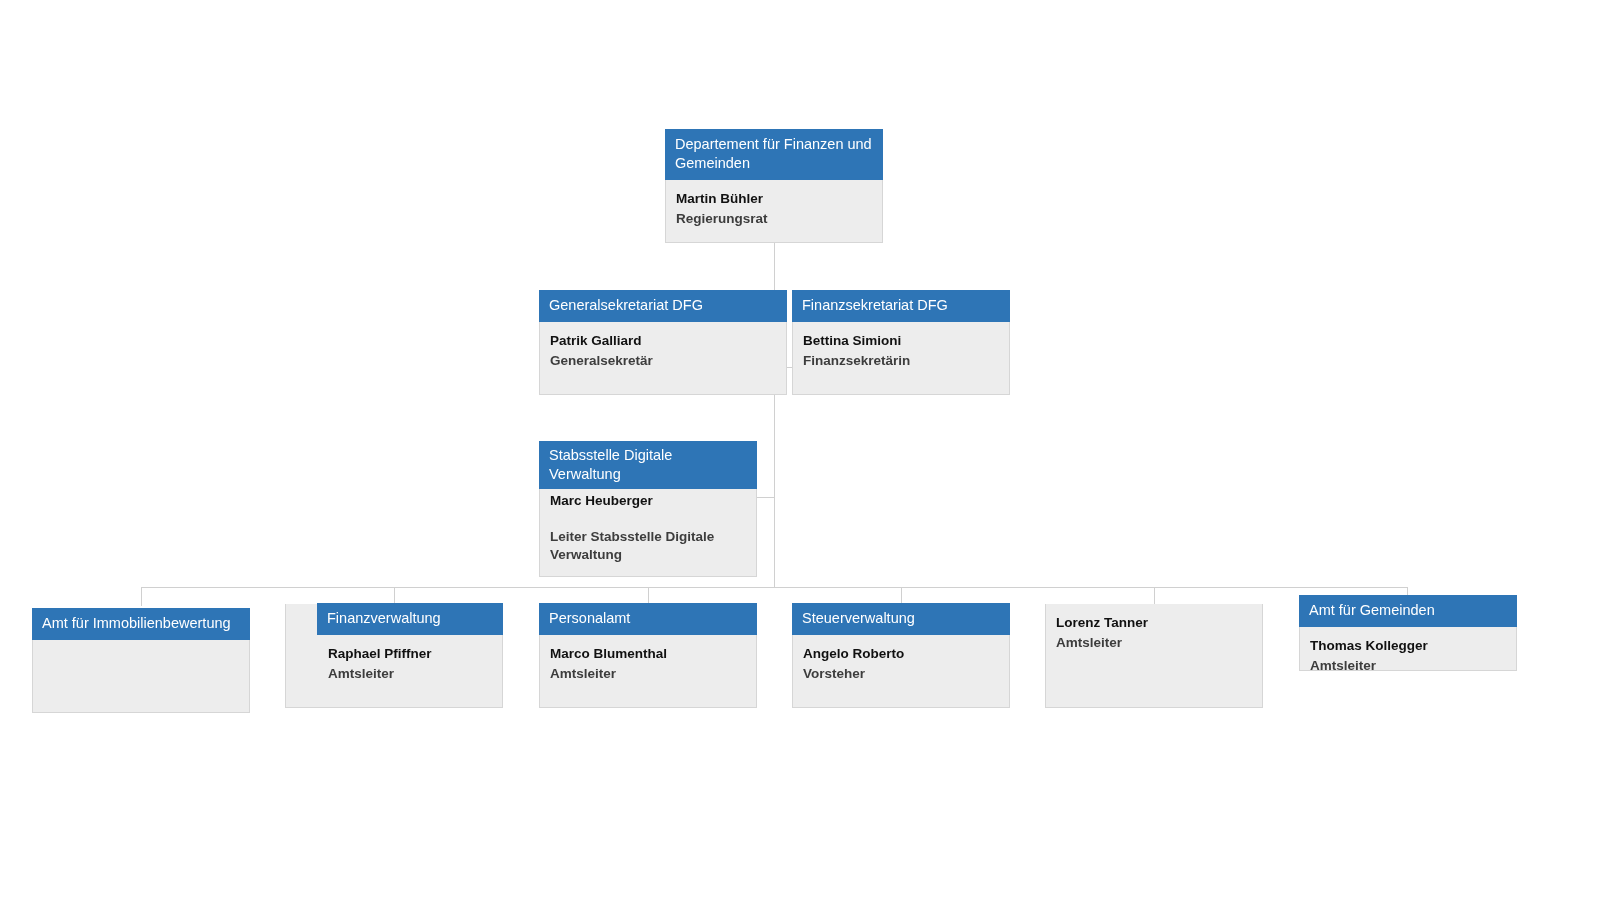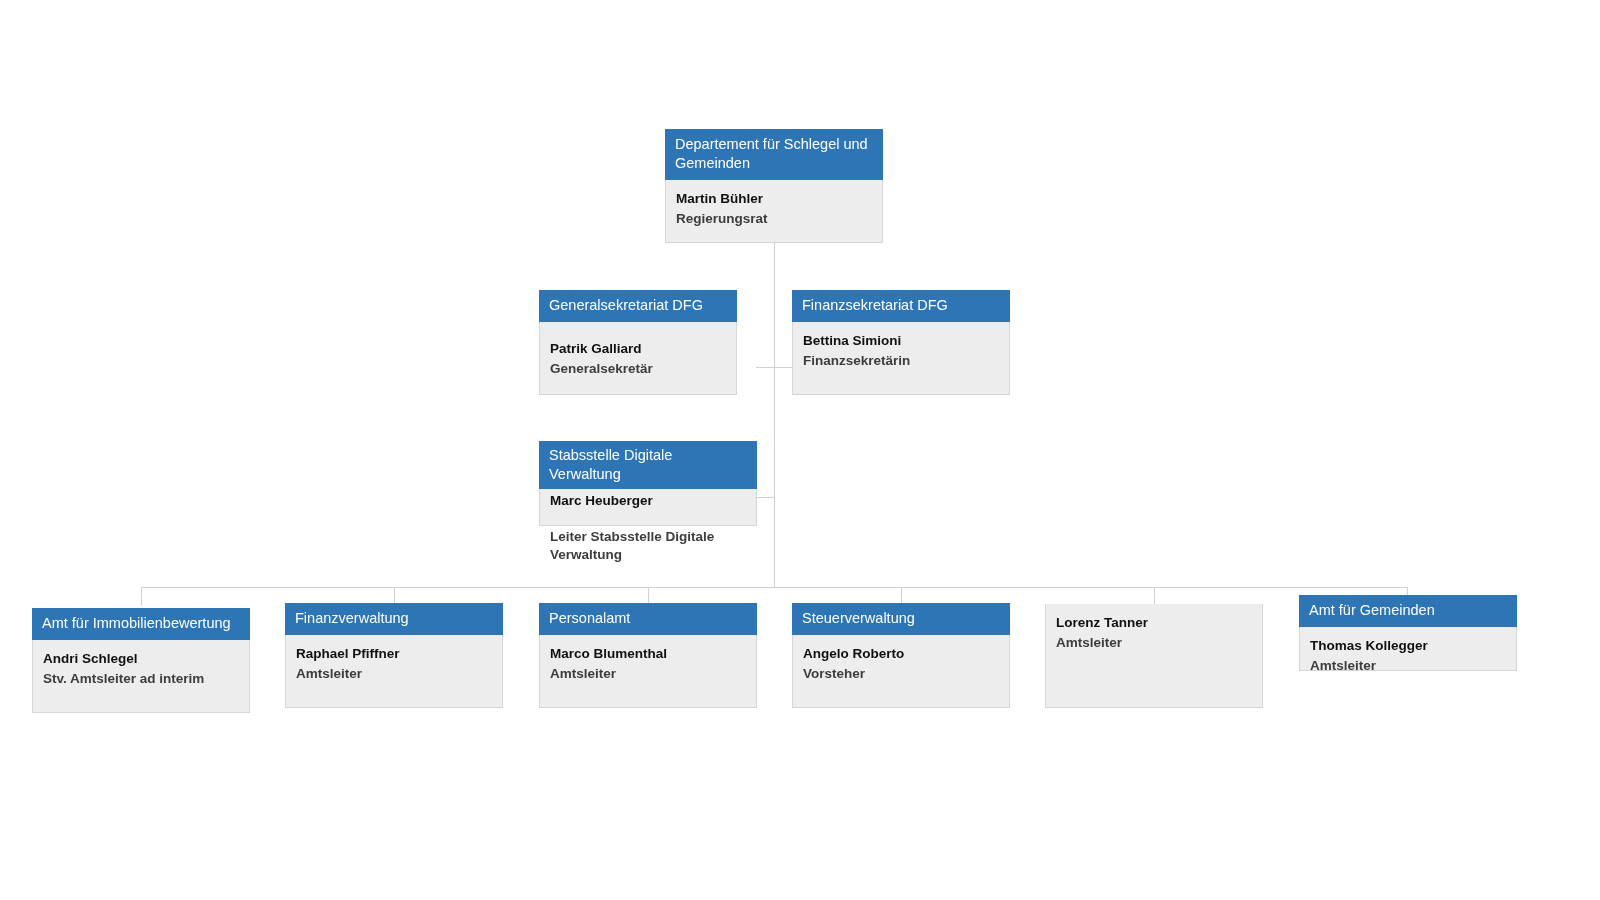--- a/index.html
+++ b/index.html
@@ -94,60 +94,56 @@
   <div class="conn h" style="left:141px; top:587px; width:1267px;"></div>
 
   <div class="conn v" style="left:141px; top:587px; height:19px;"></div>
   <div class="conn v" style="left:394px; top:587px; height:19px;"></div>
   <div class="conn v" style="left:648px; top:587px; height:19px;"></div>
   <div class="conn v" style="left:901px; top:587px; height:19px;"></div>
   <div class="conn v" style="left:1154px; top:587px; height:19px;"></div>
   <div class="conn v" style="left:1407px; top:587px; height:19px;"></div>
 
   <div class="org-box" style="left:665px; top:130px; width:218px; height:113px;">
-    <div class="box-header">Departement für Schlegel und Gemeinden</div>
+    <div class="box-header">Departement für Finanzen und Gemeinden</div>
     <div class="box-body">
       <div class="person-name">Martin Bühler</div>
       <div class="person-role">Regierungsrat</div>
     </div>
   </div>
 
-  <div class="org-box" style="left:539px; top:291px; width:198px; height:104px;gap:8px;">
+  <div class="org-box" style="left:539px; top:291px; width:248px; height:104px;">
     <div class="box-header">Generalsekretariat DFG</div>
     <div class="box-body">
       <div class="person-name">Patrik Galliard</div>
       <div class="person-role">Generalsekretär</div>
     </div>
   </div>
 
   <div class="org-box" style="left:792px; top:291px; width:218px; height:104px;">
     <div class="box-header">Finanzsekretariat DFG</div>
     <div class="box-body">
       <div class="person-name">Bettina Simioni</div>
       <div class="person-role">Finanzsekretärin</div>
     </div>
   </div>
 
-  <div class="org-box tight" style="left:539px; top:442px; width:218px; height:84px;">
+  <div class="org-box tight" style="left:539px; top:442px; width:218px; height:135px;">
     <div class="box-header">Stabsstelle Digitale Verwaltung</div>
     <div class="box-body">
       <div class="person-name">Marc Heuberger</div>
       <div class="person-role">Leiter Stabsstelle Digitale Verwaltung</div>
     </div>
   </div>
 
   <div class="org-box" style="left:32px; top:609px; width:218px; height:104px;">
     <div class="box-header">Amt für Immobilienbewertung</div>
-    <div class="box-body">
-      <div class="person-name">Andri Schlegel</div>
-      <div class="person-role">Stv. Amtsleiter ad interim</div>
-    </div>
   </div>
 
-  <div class="org-box" style="left:285px; top:604px; width:218px; height:104px;">
+  <div class="org-box" style="left:285px; top:604px; width:218px; height:104px;padding-left:32px;">
     <div class="box-header">Finanzverwaltung</div>
     <div class="box-body">
       <div class="person-name">Raphael Pfiffner</div>
       <div class="person-role">Amtsleiter</div>
     </div>
   </div>
 
   <div class="org-box" style="left:539px; top:604px; width:218px; height:104px;">
     <div class="box-header">Personalamt</div>
     <div class="box-body">

